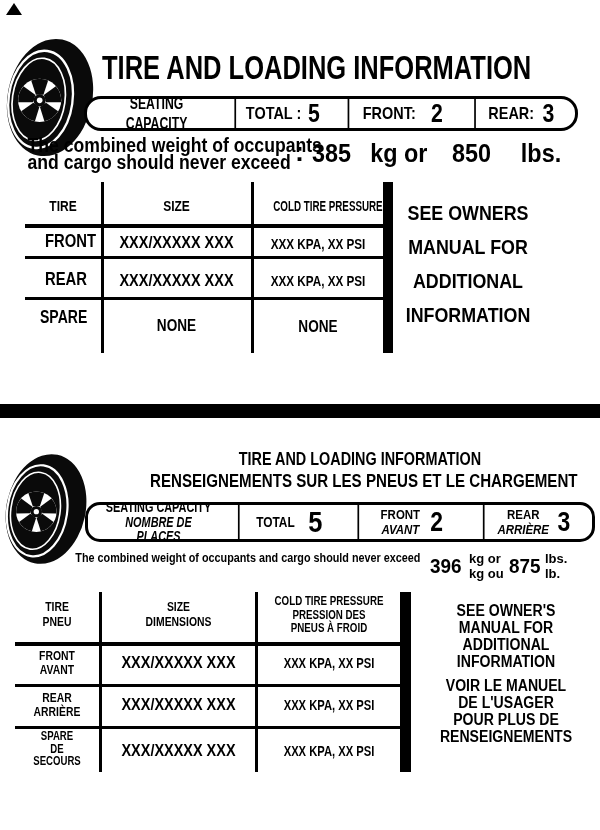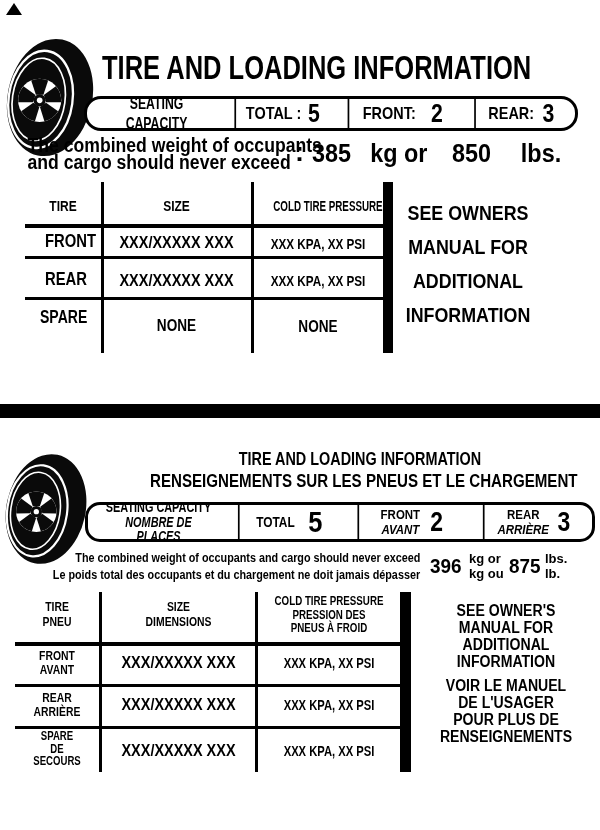--- a/index.html
+++ b/index.html
@@ -155,21 +155,20 @@
       <span class="stack ctr" style="font-weight:bold;font-size:13.5px;">
         <span style="display:block;">REAR</span>
         <span class="ital" style="display:block;">ARRIÈRE</span>
       </span>
       <span style="font-weight:bold;font-size:27px;">3</span>
     </div>
   </div>
 
   <div class="t" style="left:8px;top:550px;width:412px;text-align:right;font-size:12px;line-height:17px;">
     <div><span class="sxR2" style="--sx:.9;">The combined weight of occupants and cargo should never exceed</span></div>
-    <div><span class="sxR2" style="--sx:.9;">Le poids total des occupants et du chargement ne doit jamais dépasser</span></div>
   </div>
   <div class="t sxL" style="left:430px;top:555px;font-size:21px;--sx:.9;">396</div>
   <div class="t" style="left:469px;top:551px;font-size:13px;line-height:15px;">
     <div>kg or</div>
     <div>kg ou</div>
   </div>
   <div class="t sxL" style="left:509px;top:555px;font-size:21px;--sx:.9;">875</div>
   <div class="t" style="left:545px;top:551px;font-size:13px;line-height:15px;">
     <div>lbs.</div>
     <div>lb.</div>

